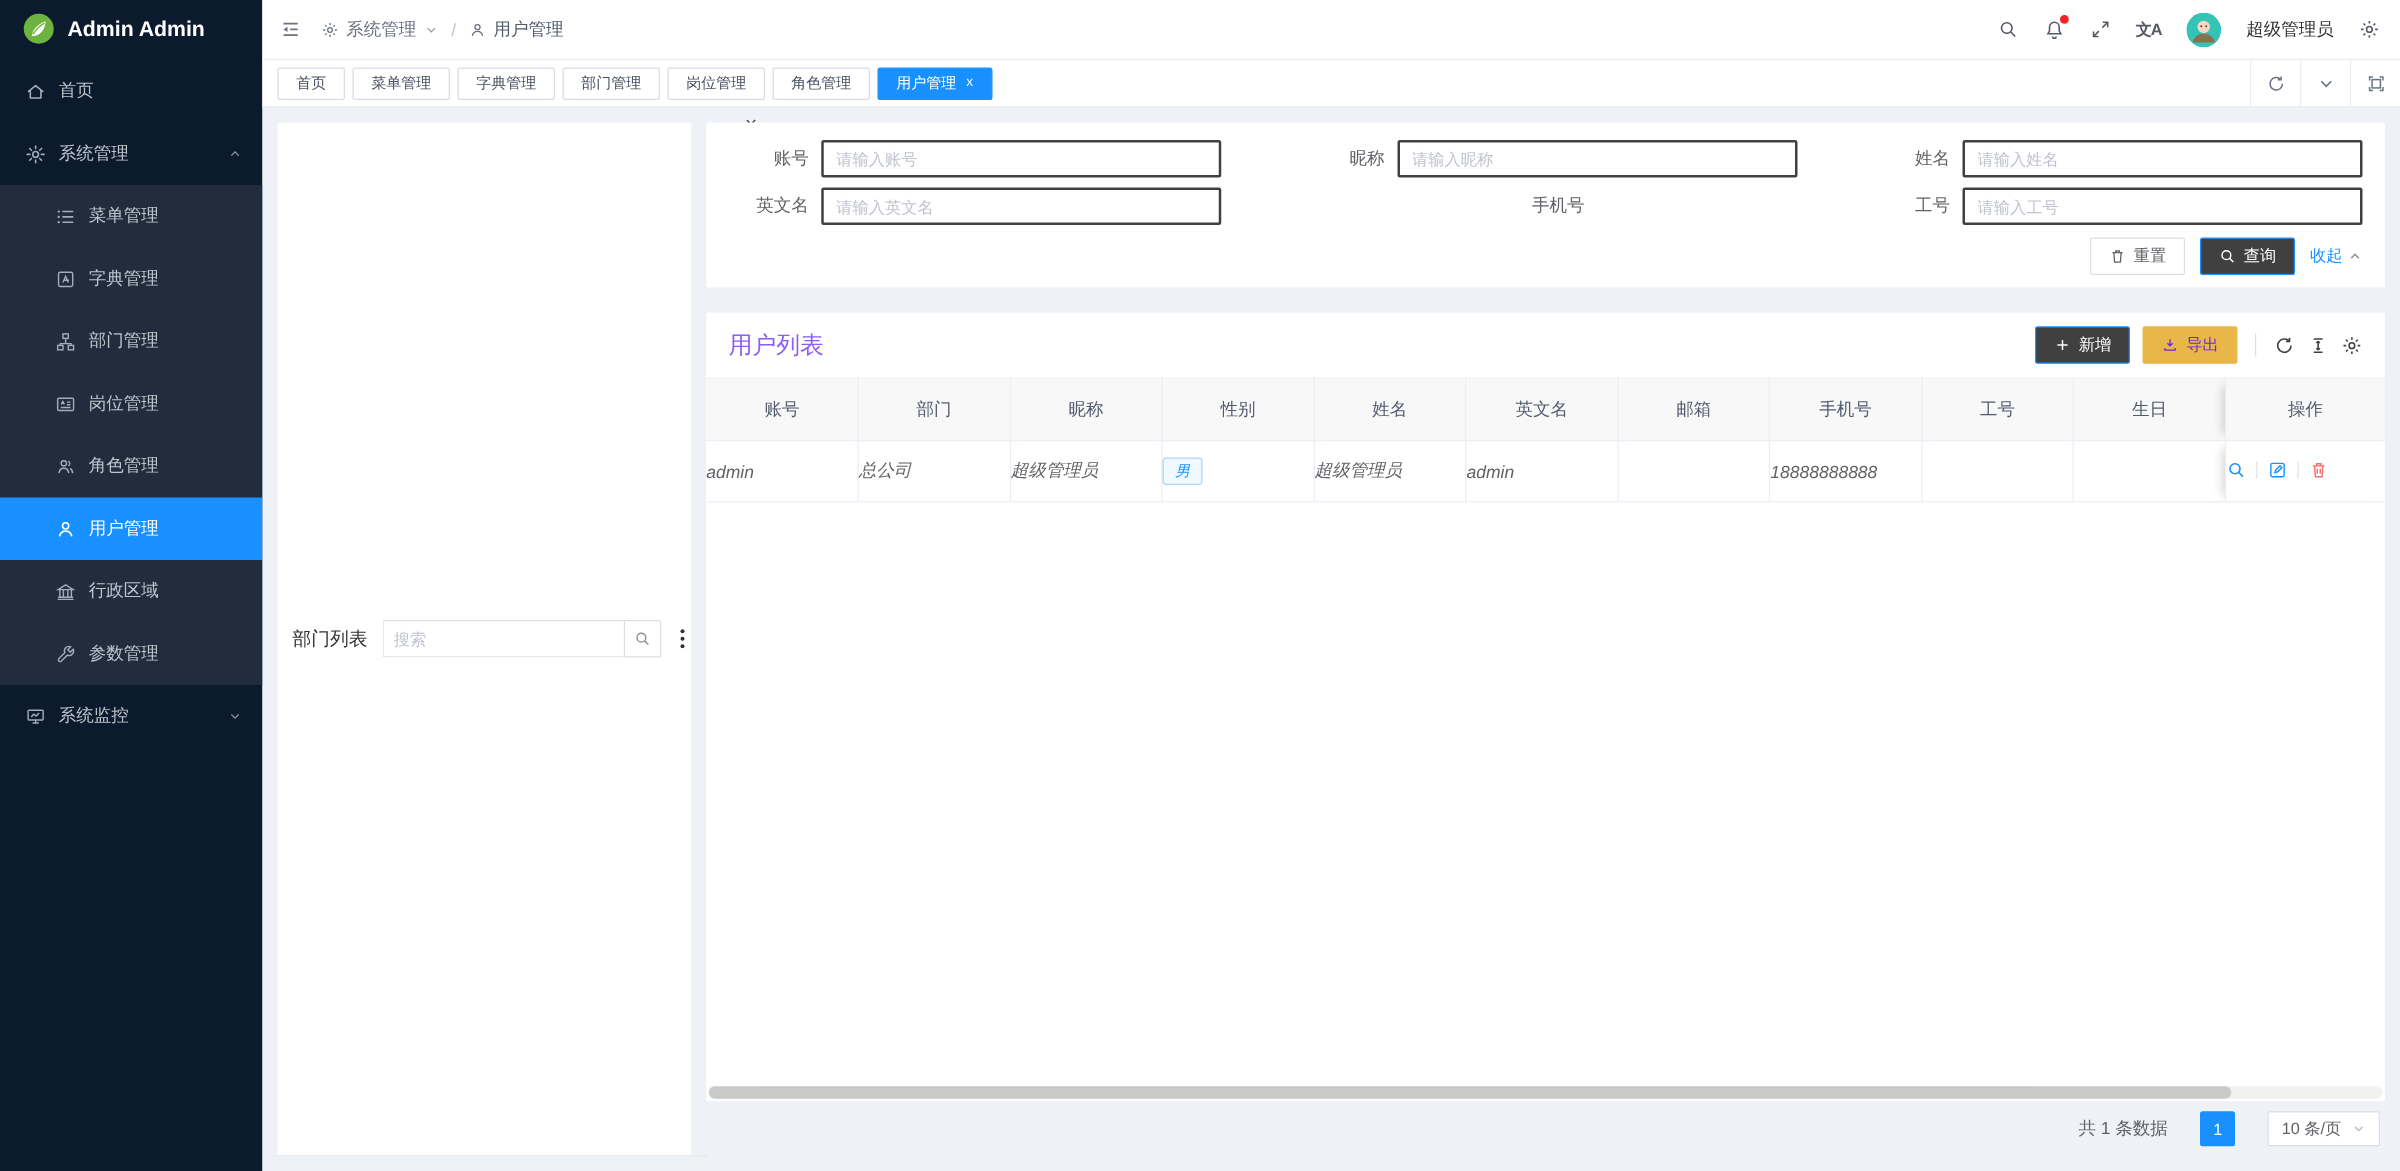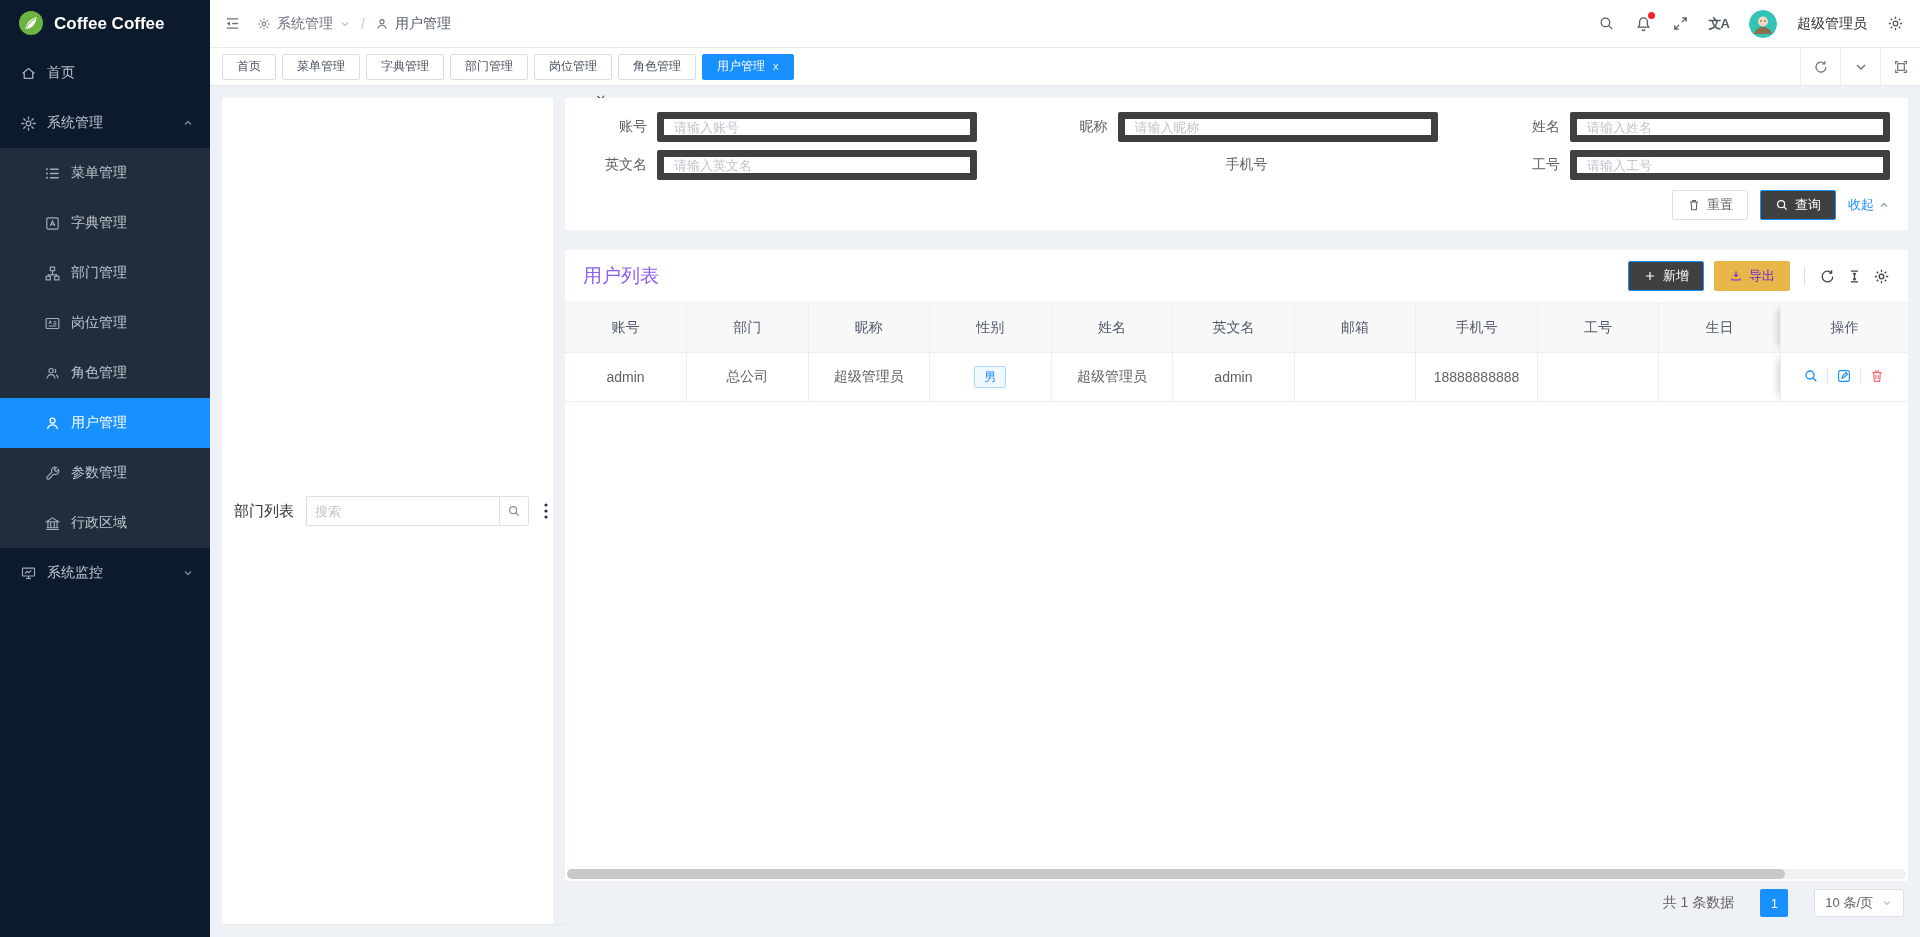--- a/index.html
+++ b/index.html
@@ -66,40 +66,40 @@
 
   
   .rightcol { flex:1; display:flex; flex-direction:column; min-width:0; }
 
   
   .form-card { padding:14px 18px 10px; }
   .frow { display:flex; justify-content:space-between; margin-bottom:8px; }
   .fitem { display:flex; align-items:center; }
   .flabel { text-align:right; color:#606266; margin-right:10px; white-space:nowrap; }
   .lw1 { width:64px; } .lw2 { width:58px; } .lw3 { width:50px; }
-  .fitem input { width:320px; height:30px; border:7px solid #404040; border-radius:2px; padding:0 10px; font-size:13px; color:#606266; outline:none; }
+  .fitem input { width:320px; height:30px; border:2px solid #404040; border-radius:2px; padding:0 10px; font-size:13px; color:#606266; outline:none; }
   .fitem input::placeholder { color:#c0c4cc; }
   .factions { display:flex; justify-content:flex-end; align-items:center; gap:12px; margin-top:10px; }
   .btn { height:30px; display:inline-flex; align-items:center; justify-content:center; gap:6px; padding:0 14px; border-radius:2px; font-size:13px; cursor:pointer; border:1px solid #dcdfe6; background:#fff; color:#606266; }
   .btn.primary { background:#404040; border-color:#1890ff; color:#fff; }
   .btn.warning { background:#e9b64a; border-color:#e9b64a; color:#6d28d9; }
   .linklike { color:#1890ff; display:inline-flex; align-items:center; gap:4px; cursor:pointer; font-size:13px; }
 
   
   .table-card { margin-top:20px; flex:1; display:flex; flex-direction:column; min-height:0; }
   .tc-head { height:52px; display:flex; align-items:center; padding:0 18px; }
   .tc-title { font-size:19px; color:#8b5cf6; flex:1;font-family:Liberation Mono, monospace; }
   .tc-tools { display:flex; align-items:center; gap:10px; }
   .tool-divider { width:1px; height:18px; background:#dcdfe6; margin:0 4px; }
   .tool-ic { color:#3c3f44; cursor:pointer; display:flex; align-items:center; }
 
   table { width:calc(100% - 0px); border-collapse:collapse; table-layout:fixed; }
   th { height:50px; background:#f8f8f9; color:#515a6e; font-weight:normal; font-size:14px;
        border-bottom:1px solid #ebeef5; border-top:1px solid #f0f2f5; border-right:1px solid #ebeef5; text-align:center; }
-  td { height:49px; color:#606266; border-bottom:1px solid #ebeef5; border-right:1px solid #ebeef5; text-align:center; font-size:14px; background:#fff; }
+  td { height:49px; color:#606266; border-bottom:1px solid #ebeef5; border-right:1px solid #ebeef5; text-align:left; font-size:14px; background:#fff;font-style:italic; }
   th:last-child, td:last-child { border-right:none; box-shadow:-8px 0 8px -6px rgba(0,0,0,.18); }
   .tag-male { display:inline-block; padding:2px 9px; font-size:12px; color:#1890ff; background:#f0f9ff; border:1px solid #a8d4ff; border-radius:3px; line-height:16px; }
   .row-actions { display:inline-flex; align-items:center; gap:8px; }
   .ra-div { width:1px; height:14px; background:#e0e3e8; }
   .act { cursor:pointer; display:flex; align-items:center; }
   .act.view, .act.edit { color:#1890ff; }
   .act.del { color:#f56c6c; }
 
   .spacer { flex:1; }
   .hscroll { height:10px; background:#f1f1f1; margin:0 2px 2px; border-radius:5px; }
@@ -122,21 +122,21 @@
 
   <aside class="sidebar">
     <div class="logo">
       <span>
         <svg width="26" height="26" viewBox="0 0 26 26">
             <circle cx="13" cy="13" r="12" fill="#6db33f"></circle>
             <path d="M7.5 18.5c1.2-6 5.5-9.5 11-11.5-.5 6.5-3.5 10.5-9 11.8-.7.2-1.6 0-2-.3z" fill="#fff"></path>
             <path d="M8.5 17.5c2.5-4.5 5.5-7 9-9" stroke="#6db33f" stroke-width="1" fill="none"></path>
           </svg>
       </span>
-      <span class="logo-text">Coffee Coffee</span>
+      <span class="logo-text">Admin Admin</span>
     </div>
 
     <div class="side-item">
       <svg class="ic" viewBox="0 0 24 24" fill="none" stroke="currentColor" stroke-width="1.8" stroke-linecap="round" stroke-linejoin="round">
           <path d="M4 11.5 12 5l8 6.5M6 10.5V19h12v-8.5"></path>
         </svg>
       <span class="lbl">首页</span>
     </div>
 
     <div class="side-item">
@@ -190,30 +190,30 @@
       </div>
       <div class="side-item active">
         <svg class="ic" viewBox="0 0 24 24" fill="none" stroke="currentColor" stroke-width="1.8">
             <circle cx="12" cy="8" r="3.5"></circle>
             <path d="M5 20c.8-4 3.5-6 7-6s6.2 2 7 6"></path>
           </svg>
         <span class="lbl">用户管理</span>
       </div>
       <div class="side-item">
         <svg class="ic" viewBox="0 0 24 24" fill="none" stroke="currentColor" stroke-width="1.6">
-            <path d="M20.5 6.3a5 5 0 0 1-6.6 6.6L7 19.8a2 2 0 0 1-2.8-2.8l6.9-6.9a5 5 0 0 1 6.6-6.6L14.5 6.7l2.8 2.8 3.2-3.2z"></path>
-          </svg>
-        <span class="lbl">参数管理</span>
-      </div>
-      <div class="side-item">
-        <svg class="ic" viewBox="0 0 24 24" fill="none" stroke="currentColor" stroke-width="1.6">
             <path d="M3.5 9.5 12 4l8.5 5.5h-17z"></path>
             <path d="M5.5 9.5V18M9.5 9.5V18M14.5 9.5V18M18.5 9.5V18M3.5 18h17M3 20.5h18"></path>
           </svg>
         <span class="lbl">行政区域</span>
+      </div>
+      <div class="side-item">
+        <svg class="ic" viewBox="0 0 24 24" fill="none" stroke="currentColor" stroke-width="1.6">
+            <path d="M20.5 6.3a5 5 0 0 1-6.6 6.6L7 19.8a2 2 0 0 1-2.8-2.8l6.9-6.9a5 5 0 0 1 6.6-6.6L14.5 6.7l2.8 2.8 3.2-3.2z"></path>
+          </svg>
+        <span class="lbl">参数管理</span>
       </div>
     </div>
 
     <div class="side-item">
       <svg class="ic" viewBox="0 0 24 24" fill="none" stroke="currentColor" stroke-width="1.6">
           <rect x="3.5" y="4.5" width="17" height="11" rx="1"></rect>
           <path d="M7 12l3-3 2.5 2 3.5-3.5M12 15.5V19M8.5 19h7"></path>
         </svg>
       <span class="lbl">系统监控</span>
       <svg class="chev" viewBox="0 0 24 24" fill="none" stroke="currentColor" stroke-width="2.2">

